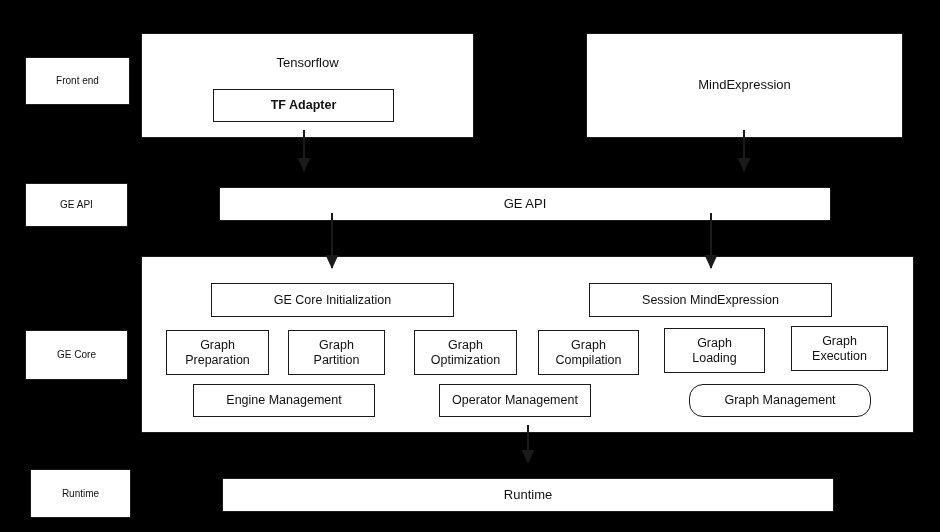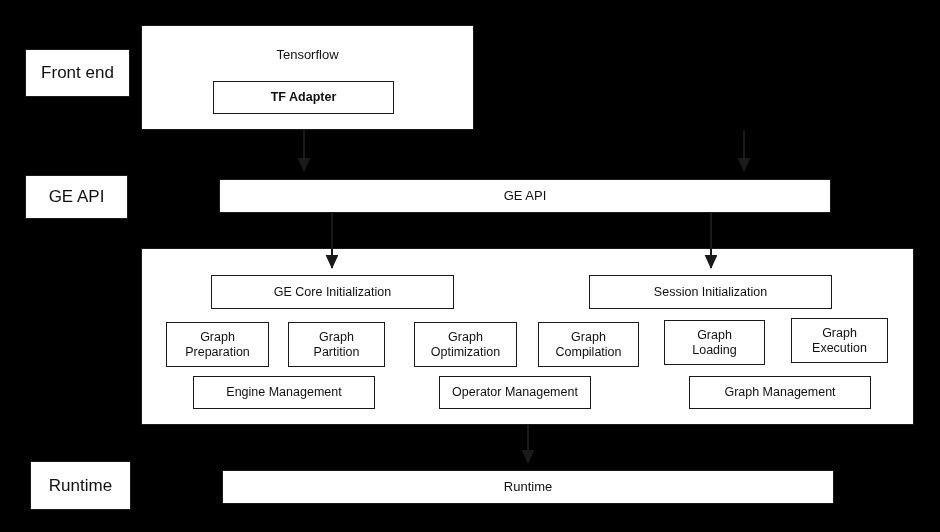--- a/index.html
+++ b/index.html
@@ -25,23 +25,24 @@
     border: 1.5px solid #1a1a1a;
     box-sizing: border-box;
     display: flex;
     align-items: center;
     justify-content: center;
     text-align: center;
     color: #111111;
     font-size: 13px;
     line-height: 1.15;
     padding: 2px 4px;
+    margin-top: 8px;
   }
   .label-box {
-    font-size: 17px;
+    font-size: 10px;
   }
   .group-box {
     background: #ffffff;
     border: 1.5px solid #1a1a1a;
     align-items: flex-start;
     justify-content: center;
   }
   .group-title {
     position: absolute;
     top: 22px;
@@ -67,43 +68,49 @@
 <body>
 
 <div id="stage">
 
   <div class="box label-box" style="left:25px; top:49px; width:105px; height:48px;">
     <span>Front end</span>
   </div>
   <div class="box label-box" style="left:25px; top:175px; width:103px; height:44px;">
     <span>GE API</span>
   </div>
+  <div class="box label-box" style="left:25px; top:322px; width:103px; height:50px;">
+    <span>GE Core</span>
+  </div>
   <div class="box label-box" style="left:30px; top:461px; width:101px; height:49px;">
     <span>Runtime</span>
   </div>
 
   <div class="box group-box" style="left:141px; top:25px; width:333px; height:105px;">
     <div class="group-title">Tensorflow</div>
   </div>
   <div class="box inner" style="left:213px; top:81px; width:181px; height:33px;font-weight:bold;">
     <span>TF Adapter</span>
   </div>
 
+  <div class="box" style="left:586px; top:25px; width:317px; height:105px;">
+    <span>MindExpression</span>
+  </div>
 
   <div class="box" style="left:219px; top:179px; width:612px; height:34px;">
     <span>GE API</span>
   </div>
 
   <div class="box group-box" style="left:141px; top:248px; width:773px; height:177px;"></div>
 
   <div class="box inner" style="left:211px; top:275px; width:243px; height:34px;justify-content:center;">
     <span>GE Core Initialization</span>
   </div>
   <div class="box inner" style="left:589px; top:275px; width:243px; height:34px;">
-    <span>Session Initialization</span>
+    <span>Session MindExpression</span>
   </div>
 
   <div class="box inner" style="left:166px; top:322px; width:103px; height:45px; white-space:pre-line;">
     <span>Graph
 Preparation</span>
   </div>
   <div class="box inner" style="left:288px; top:322px; width:97px; height:45px; white-space:pre-line;">
     <span>Graph
 Partition</span>
   </div>
@@ -123,21 +130,21 @@
     <span>Graph
 Execution</span>
   </div>
 
   <div class="box inner" style="left:193px; top:376px; width:182px; height:33px;align-items:center;">
     <span>Engine Management</span>
   </div>
   <div class="box inner" style="left:439px; top:376px; width:152px; height:33px;">
     <span>Operator Management</span>
   </div>
-  <div class="box inner" style="left:689px; top:376px; width:182px; height:33px;">
+  <div class="box inner" style="left:689px; top:376px; width:182px; height:33px;border-radius:14px;">
     <span>Graph Management</span>
   </div>
 
   <div class="box" style="left:222px; top:470px; width:612px; height:34px;">
     <span>Runtime</span>
   </div>
 
   <svg class="arrows" viewBox="0 0 940 532">
     <defs>
       <marker id="arrowhead" markerWidth="8" markerHeight="8" refX="6.5" refY="3.2" orient="auto">

